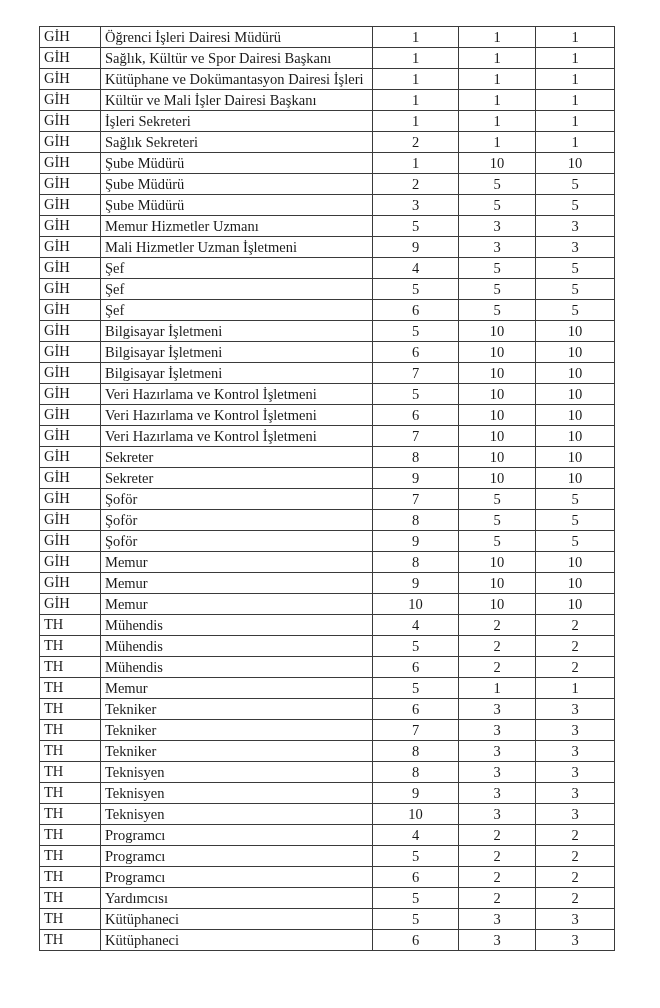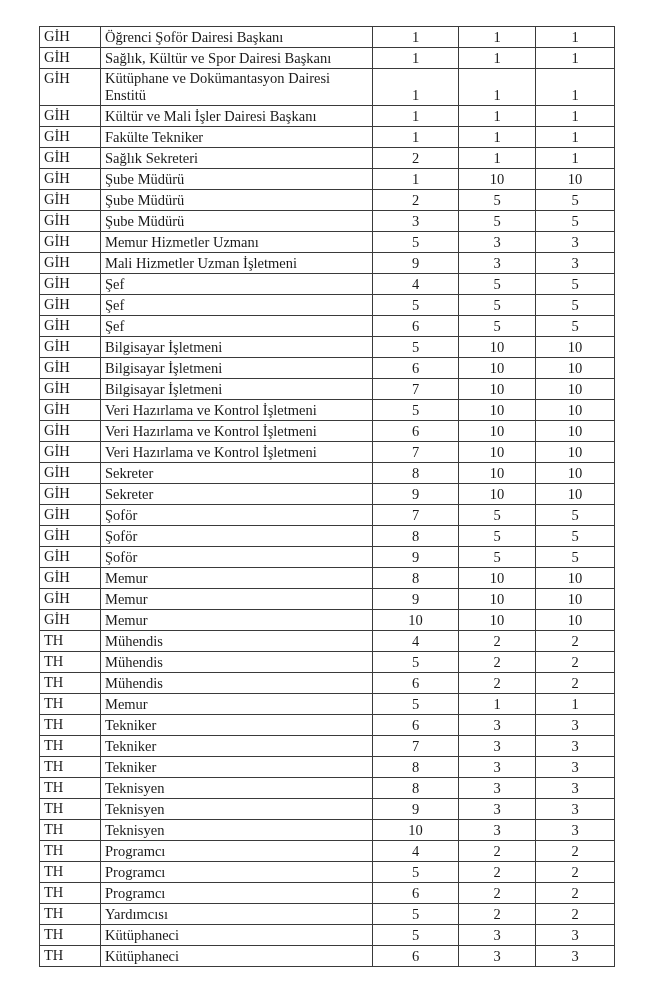--- a/index.html
+++ b/index.html
@@ -17,49 +17,49 @@
     #doc-table td.c4 { text-align:center; }
     #doc-table td.c0 { vertical-align:top; }
   </style>
 </head>
 <body>
 
 <table id="doc-table">
   <tbody id="table-body">
       <tr>
         <td class="c0">GİH</td>
-        <td class="c1">Öğrenci Şoför Dairesi Başkanı</td>
+        <td class="c1">Öğrenci İşleri Dairesi Müdürü</td>
         <td class="c2">1</td>
         <td class="c3">1</td>
         <td class="c4">1</td>
       </tr>
       <tr>
         <td class="c0">GİH</td>
         <td class="c1">Sağlık, Kültür ve Spor Dairesi Başkanı</td>
         <td class="c2">1</td>
         <td class="c3">1</td>
         <td class="c4">1</td>
       </tr>
       <tr>
         <td class="c0">GİH</td>
-        <td class="c1">Kütüphane ve Dokümantasyon Dairesi Enstitü</td>
+        <td class="c1">Kütüphane ve Dokümantasyon Dairesi İşleri</td>
         <td class="c2">1</td>
         <td class="c3">1</td>
         <td class="c4">1</td>
       </tr>
       <tr>
         <td class="c0">GİH</td>
         <td class="c1">Kültür ve Mali İşler Dairesi Başkanı</td>
         <td class="c2">1</td>
         <td class="c3">1</td>
         <td class="c4">1</td>
       </tr>
       <tr>
         <td class="c0">GİH</td>
-        <td class="c1">Fakülte Tekniker</td>
+        <td class="c1">İşleri Sekreteri</td>
         <td class="c2">1</td>
         <td class="c3">1</td>
         <td class="c4">1</td>
       </tr>
       <tr>
         <td class="c0">GİH</td>
         <td class="c1">Sağlık Sekreteri</td>
         <td class="c2">2</td>
         <td class="c3">1</td>
         <td class="c4">1</td>

